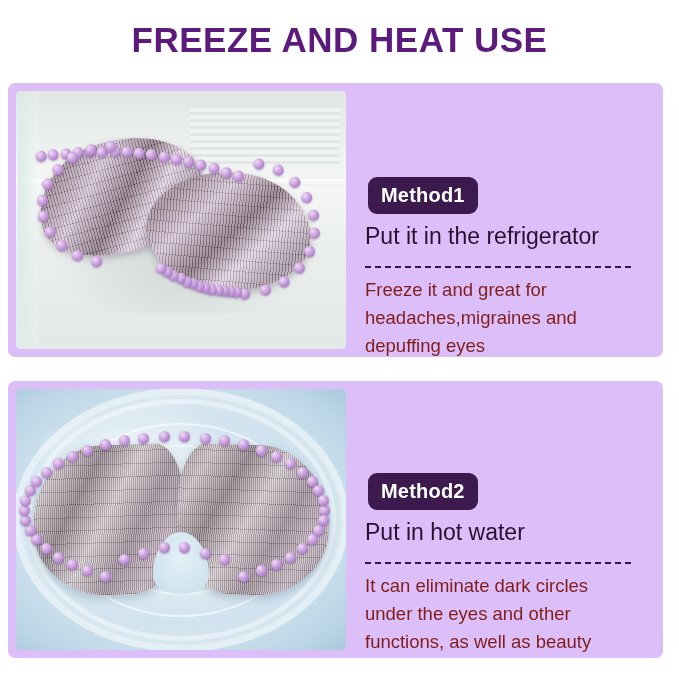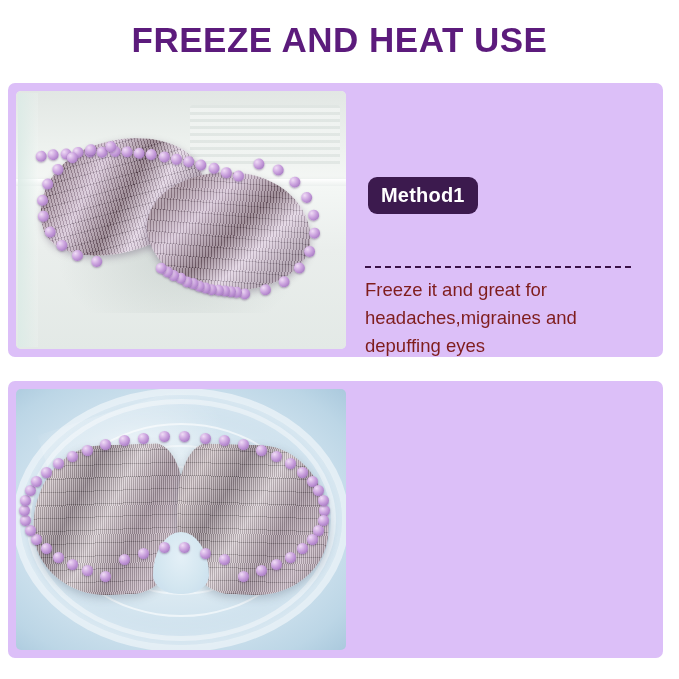--- a/index.html
+++ b/index.html
@@ -357,20 +357,21 @@
             <span class="bead" style="left: 39.0739px; top: 17.2073px;"></span>
             <span class="bead" style="left: 57.7153px; top: 10.3494px;"></span>
             <span class="bead" style="left: 78px; top: 8px;"></span>
           </div>
       </div>
     </div>
   </div>
 
   <div class="text-col">
     <div class="badge p1-badge">Method1</div>
+    <div class="headline p1-headline">Put it in the refrigerator</div>
     <div class="divider p1-divider"></div>
     <div class="body-text p1-body">Freeze it and great for headaches,migraines and depuffing eyes</div>
   </div>
 </div>
 
 <div class="panel panel-2">
 
   <div class="photo photo-2">
     <div class="photo-inner">
       <div class="water-bg"></div>
@@ -431,13 +432,19 @@
             <span class="bead" style="left: 259.357px; top: 20.2995px;"></span>
             <span class="bead" style="left: 271.163px; top: 28.5508px;"></span>
             <span class="bead" style="left: 280.582px; top: 37.5183px;"></span>
             <span class="bead" style="left: 287.438px; top: 47.035px;"></span>
             <span class="bead" style="left: 291.603px; top: 56.9237px;"></span>
           </div>
       </div>
     </div>
   </div>
 
+  <div class="text-col">
+    <div class="badge p2-badge">Method2</div>
+    <div class="headline p2-headline">Put in hot water</div>
+    <div class="divider p2-divider"></div>
+    <div class="body-text p2-body">It can eliminate dark circles under the eyes and other functions, as well as beauty</div>
+  </div>
 </div>
 
 </body></html>

